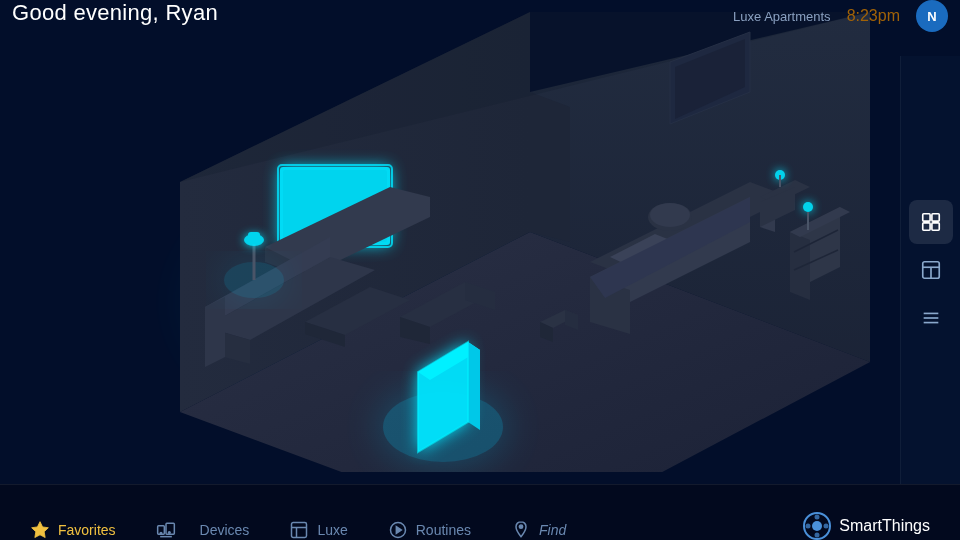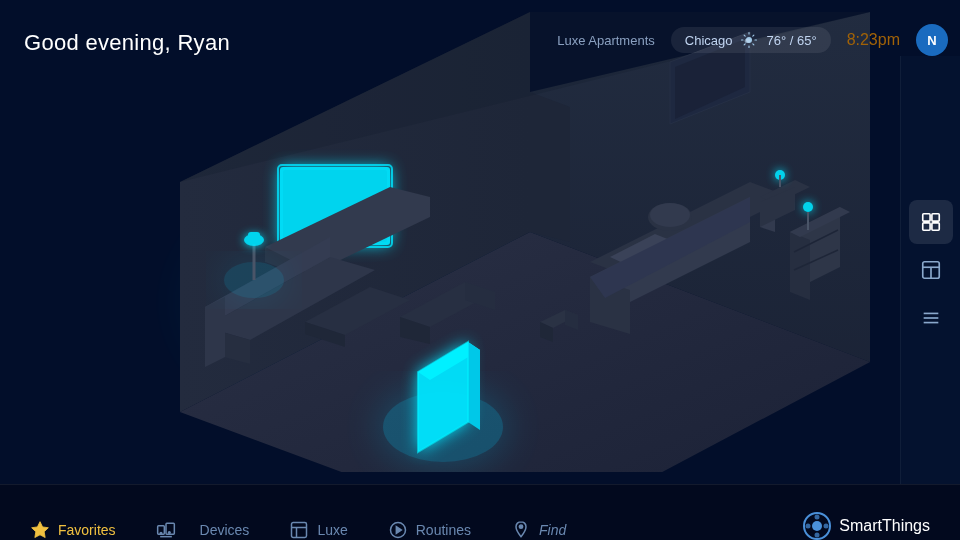--- a/index.html
+++ b/index.html
@@ -9,24 +9,24 @@
       background: #020e2a;
       font-family: 'Segoe UI', Arial, sans-serif;
       color: #fff;
       overflow: hidden;
       position: relative;
     }
 
     
     .header {
       position: absolute;
-      top: 0; left: 12px; right: 0;
+      top: 0; left: 0; right: 0;
       height: 56px;
       display: flex;
-      align-items: flex-end;
+      align-items: flex-start;
       justify-content: space-between;
       padding: 0 12px;
       z-index: 10;
     }
     .greeting {
       font-size: 22px;
       font-weight: 300;
       color: #fff;
       letter-spacing: 0.3px;
     }
@@ -174,30 +174,20 @@
       height: 28px;
     }
   </style>
 </head>
 <body>
 
 <div class="header">
   <span class="greeting">Good evening, Ryan</span>
   <div class="header-right">
     <span class="location-name">Luxe Apartments</span>
-    <div class="weather-widget">
-      <span class="city-name">Chicago</span>
-
-      <svg class="weather-icon-svg" viewBox="0 0 24 24" fill="none">
-        <circle cx="12" cy="12" r="4" fill="#a0c8e8"></circle>
-        <path d="M2 12h2M20 12h2M12 2v2M12 20v2M5.5 5.5l1.4 1.4M17.1 17.1l1.4 1.4M5.5 18.5l1.4-1.4M17.1 6.9l1.4-1.4" stroke="#a0c8e8" stroke-width="1.5" stroke-linecap="round"></path>
-        <path d="M6 14a4 4 0 0 1 4-4h1a3 3 0 1 1 0 6H9a3 3 0 0 1-3-3z" fill="#c0d8f0" opacity="0.6"></path>
-      </svg>
-      <span class="temperature">76° / 65°</span>
-    </div>
     <span class="time-display">8:23pm</span>
     <div class="user-avatar">N</div>
   </div>
 </div>
 
 <div class="room-container">
   <svg class="room-svg" viewBox="0 0 860 460" xmlns="http://www.w3.org/2000/svg">
     <defs>
 
       <filter id="cyanGlow" x="-50%" y="-50%" width="200%" height="200%">

